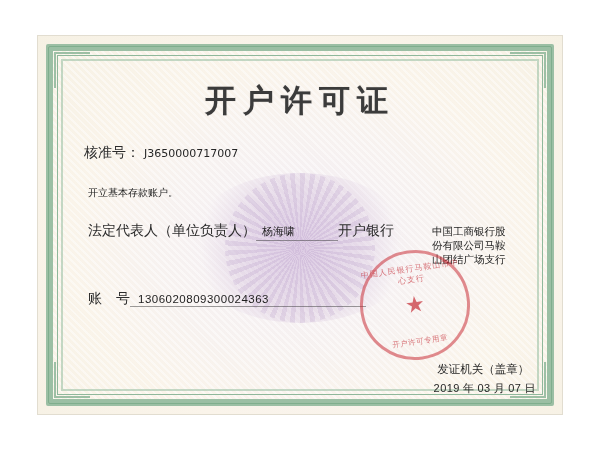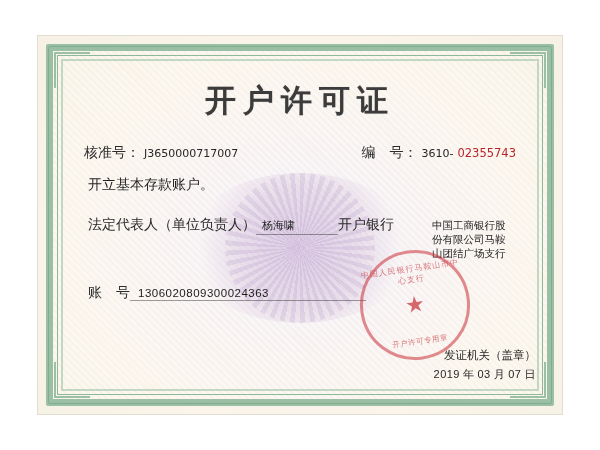--- a/index.html
+++ b/index.html
@@ -151,23 +151,23 @@
   .handwrite {
     font-family: "DejaVu Sans", sans-serif;
     font-size: 11.5px;
     color: #1d1d1d;
     border-bottom: 1px solid rgba(60,60,60,0.55);
     padding: 0 6px 1px 6px;
     flex: 0 1 auto;
     white-space: nowrap;
   }
   .line2 {
-    margin-top: 14px;
+    margin-top: 24px;
     padding: 0 16px;
-    font-size: 14px;
+    font-size: 10px;
     color: #1f1f1f;
   }
   .two-col {
     margin-top: 22px;
     padding: 0 16px;
     display: flex;
     align-items: flex-start;
     justify-content: space-between;
   }
   .col-left, .col-right {
@@ -235,22 +235,22 @@
   .seal .seal-bottom {
     position: absolute;
     left: 0; right: 0; bottom: 10px;
     text-align: center;
     font-size: 7.5px;
     letter-spacing: .5px;
   }
   .issuer {
     position: absolute;
     right: 26px;
-    bottom: 30px;
-    text-align: right;
+    bottom: 16px;
+    text-align: center;
     font-size: 11.5px;
     color: #262626;
     line-height: 19px;
   }
   .issuer .date {
     font-size: 11px;
     letter-spacing: .5px;
   }
   .date-num { padding: 0 3px; }
 </style>
@@ -268,23 +268,20 @@
     <div class="corner br"></div>
     <div class="watermark"></div>
 
     <div class="content">
 
       <div class="title">开户许可证</div>
 
       <div class="row code-row">
         <div>
           <span class="lbl">核准号：</span><span class="val">J3650000717007</span>
-        </div>
-        <div>
-          <span class="lbl">编　号：</span><span class="val">3610-</span><span class="val val-red">02355743</span>
         </div>
       </div>
 
 
       <div class="line2">开立基本存款账户。</div>
 
       <div class="two-col">
         <div class="col-left">
           <span class="lbl">法定代表人（单位负责人）</span>
           <span class="fill" style="min-width:70px;">杨海啸</span>

